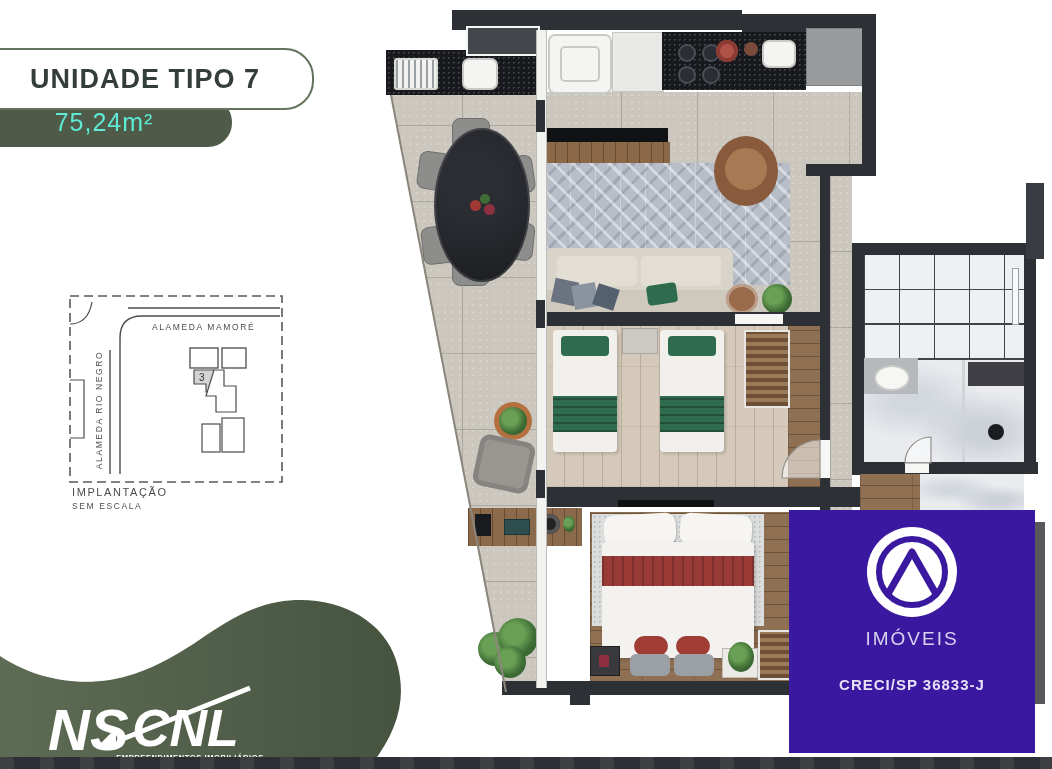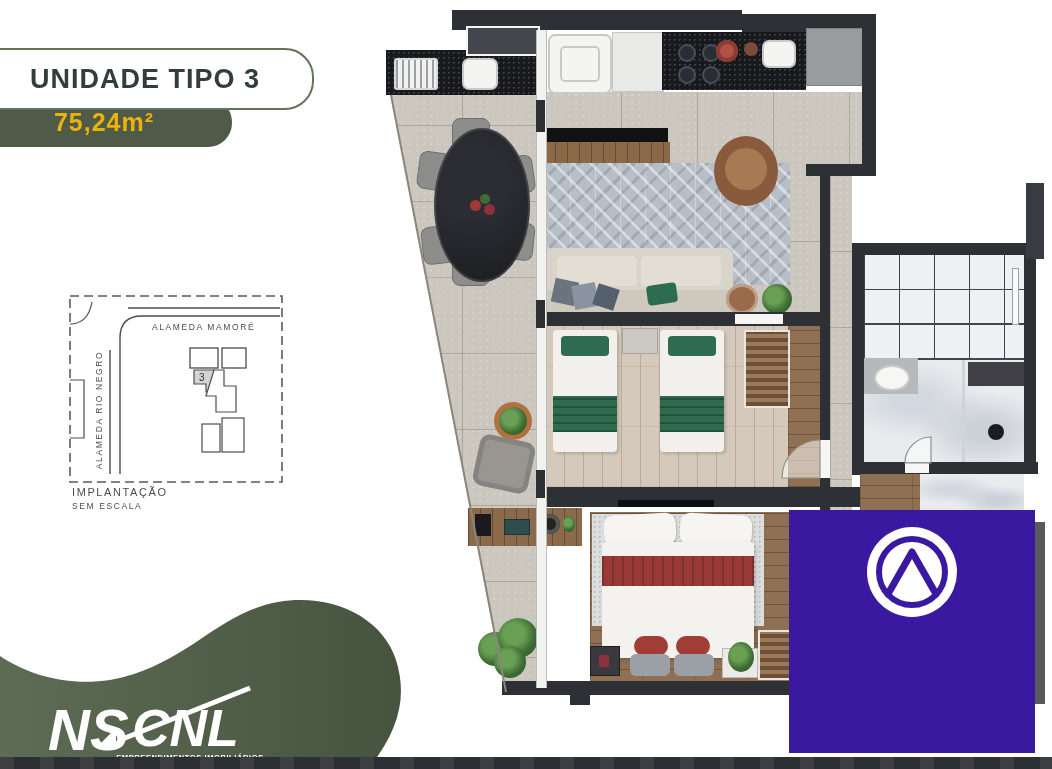--- a/index.html
+++ b/index.html
@@ -202,25 +202,25 @@
 
     <svg class="a" width="1052" height="769" style="left:0;top:0;pointer-events:none;">
       <line x1="391" y1="95" x2="506" y2="692" stroke="#8a867c" stroke-width="2"></line>
       <path d="M820,478 L782,478 A38,38 0 0 1 820,440 Z" fill="rgba(255,255,255,.55)" stroke="#90908a" stroke-width="1.2"></path>
       <path d="M905,463 A26,26 0 0 1 931,437 L931,463 Z" fill="rgba(255,255,255,.55)" stroke="#90908a" stroke-width="1.2"></path>
     </svg>
   </div>
 
   <div class="a" style="left:-24px;top:98px;width:256px;height:49px;background:#4f5a49;border-radius:0 24px 24px 0;
               display:flex;align-items:center;justify-content:center;">
-    <span style="color:#eab308;font-size:25px;letter-spacing:1px;font-weight:bold;">75,24m²</span>
+    <span style="color:#5eead4;font-size:25px;letter-spacing:1px;">75,24m²</span>
   </div>
   <div class="a" style="left:-24px;top:48px;width:334px;height:58px;background:#fff;border:2px solid #64745c;border-radius:0 29px 29px 0;
               display:flex;align-items:center;justify-content:center;">
-    <span class="pillw">UNIDADE TIPO 3</span>
+    <span class="pillw">UNIDADE TIPO 7</span>
   </div>
 
   <svg class="a" style="left:62px;top:288px;" width="230" height="230" viewBox="0 0 230 230">
     <rect x="8" y="8" width="212" height="186" fill="none" stroke="#5a5a5a" stroke-width="1.6" stroke-dasharray="9 5"></rect>
 
     <path d="M218,20 H66" fill="none" stroke="#4c4c4c" stroke-width="1.4"></path>
     <path d="M218,28 H80 Q58,28 58,50 V186" fill="none" stroke="#4c4c4c" stroke-width="1.4"></path>
     <path d="M48,62 V186" fill="none" stroke="#4c4c4c" stroke-width="1.4"></path>
     <path d="M8,36 Q26,36 30,14" fill="none" stroke="#4c4c4c" stroke-width="1.2"></path>
     <path d="M8,92 H22 V150 H8" fill="none" stroke="#4c4c4c" stroke-width="1.2"></path>
@@ -240,20 +240,22 @@
     <text class="sp-label" x="10" y="221" font-size="8.5" letter-spacing="2">SEM ESCALA</text>
   </svg>
 
   <div class="a" style="left:1035px;top:522px;width:10px;height:182px;background:#57595d;"></div>
   <div class="a" style="left:789px;top:510px;width:246px;height:243px;background:#3a18a0;text-align:center;">
     <svg width="96" height="96" viewBox="0 0 96 96" style="margin-top:14px;">
       <circle cx="48" cy="48" r="45" fill="#fff"></circle>
       <circle cx="48" cy="48" r="33" fill="none" stroke="#3a18a0" stroke-width="6"></circle>
       <path d="M24,70 L48,28 L72,70" fill="none" stroke="#3a18a0" stroke-width="7" stroke-linecap="round" stroke-linejoin="round"></path>
     </svg>
+    <div style="color:#d9d3f2;font-size:19px;letter-spacing:2px;margin-top:4px;">IMÓVEIS</div>
+    <div style="color:#e6e1f7;font-weight:bold;font-size:15px;letter-spacing:1px;margin-top:26px;">CRECI/SP 36833-J</div>
   </div>
 
   <svg class="a" style="left:0;top:568px;" width="448" height="201" viewBox="0 0 448 201">
     <defs>
       <linearGradient id="gw" x1="0" y1="0" x2="1" y2="0">
         <stop offset="0" stop-color="#5e6c55"></stop>
         <stop offset="1" stop-color="#46533f"></stop>
       </linearGradient>
     </defs>
     <path d="M0,88 C36,112 86,122 134,106 C196,85 222,44 278,34 C330,25 382,48 396,92 C408,130 398,164 368,201 L0,201 Z" fill="url(#gw)"></path>

